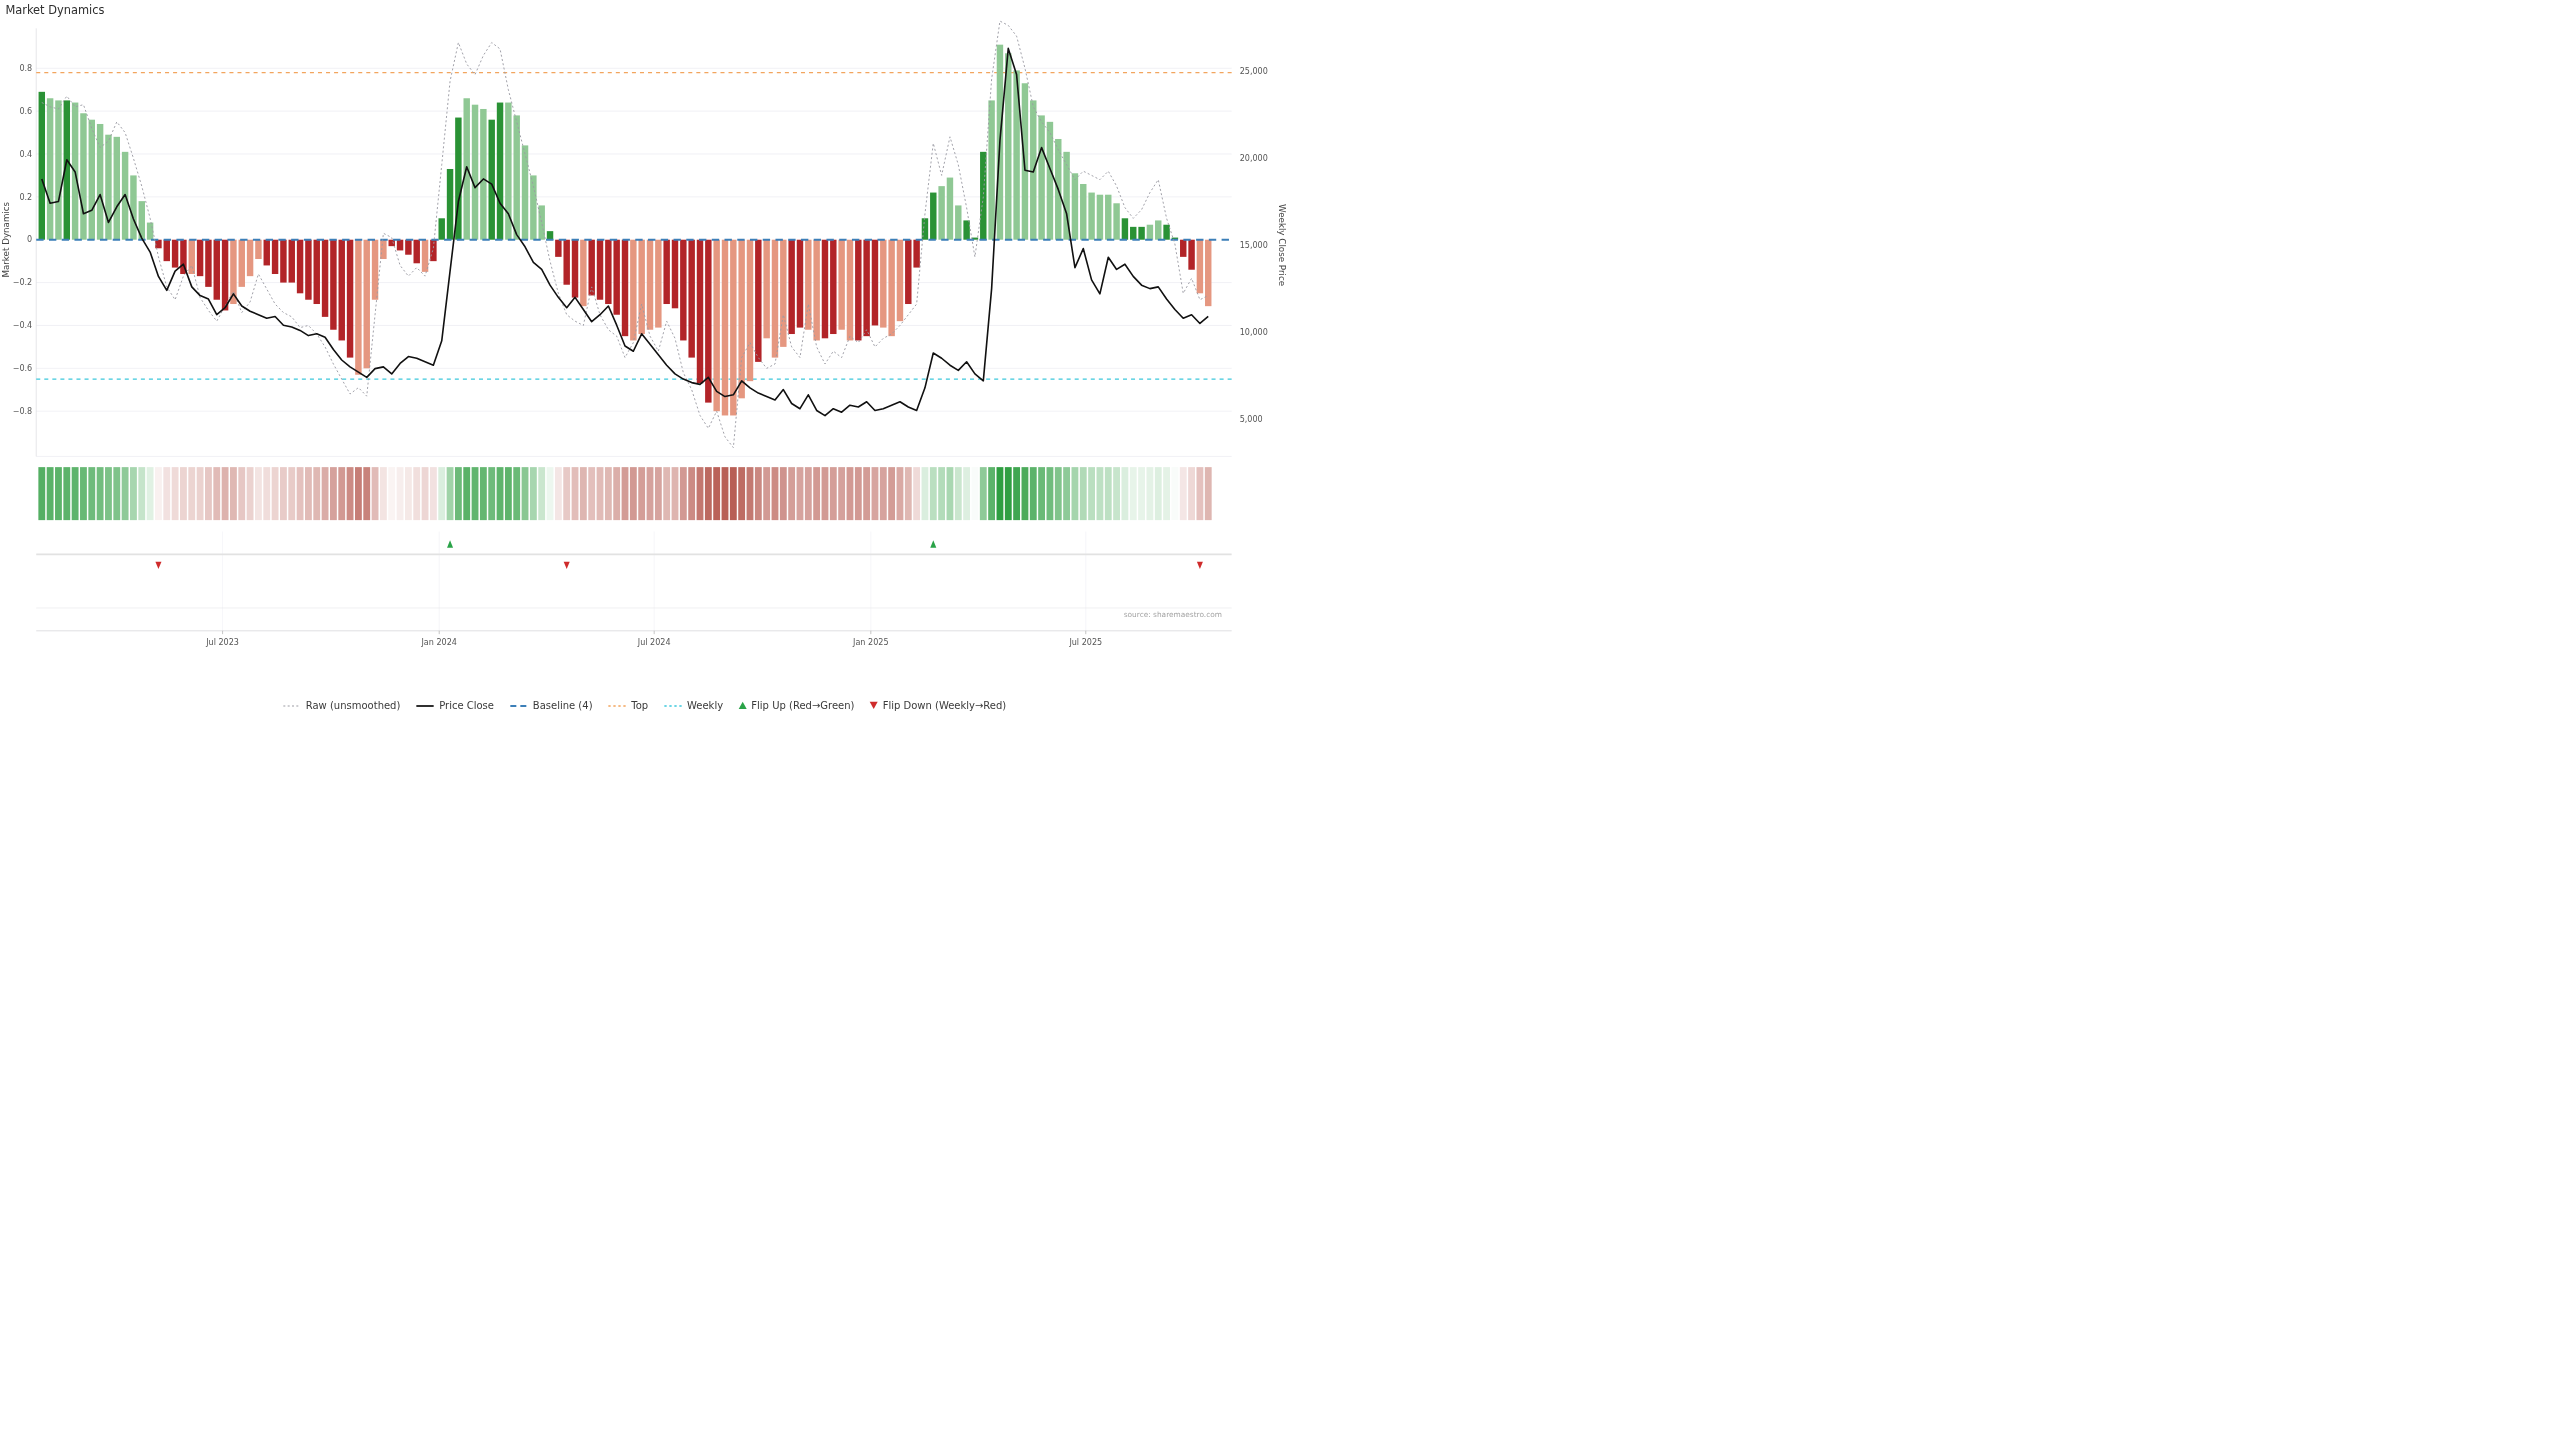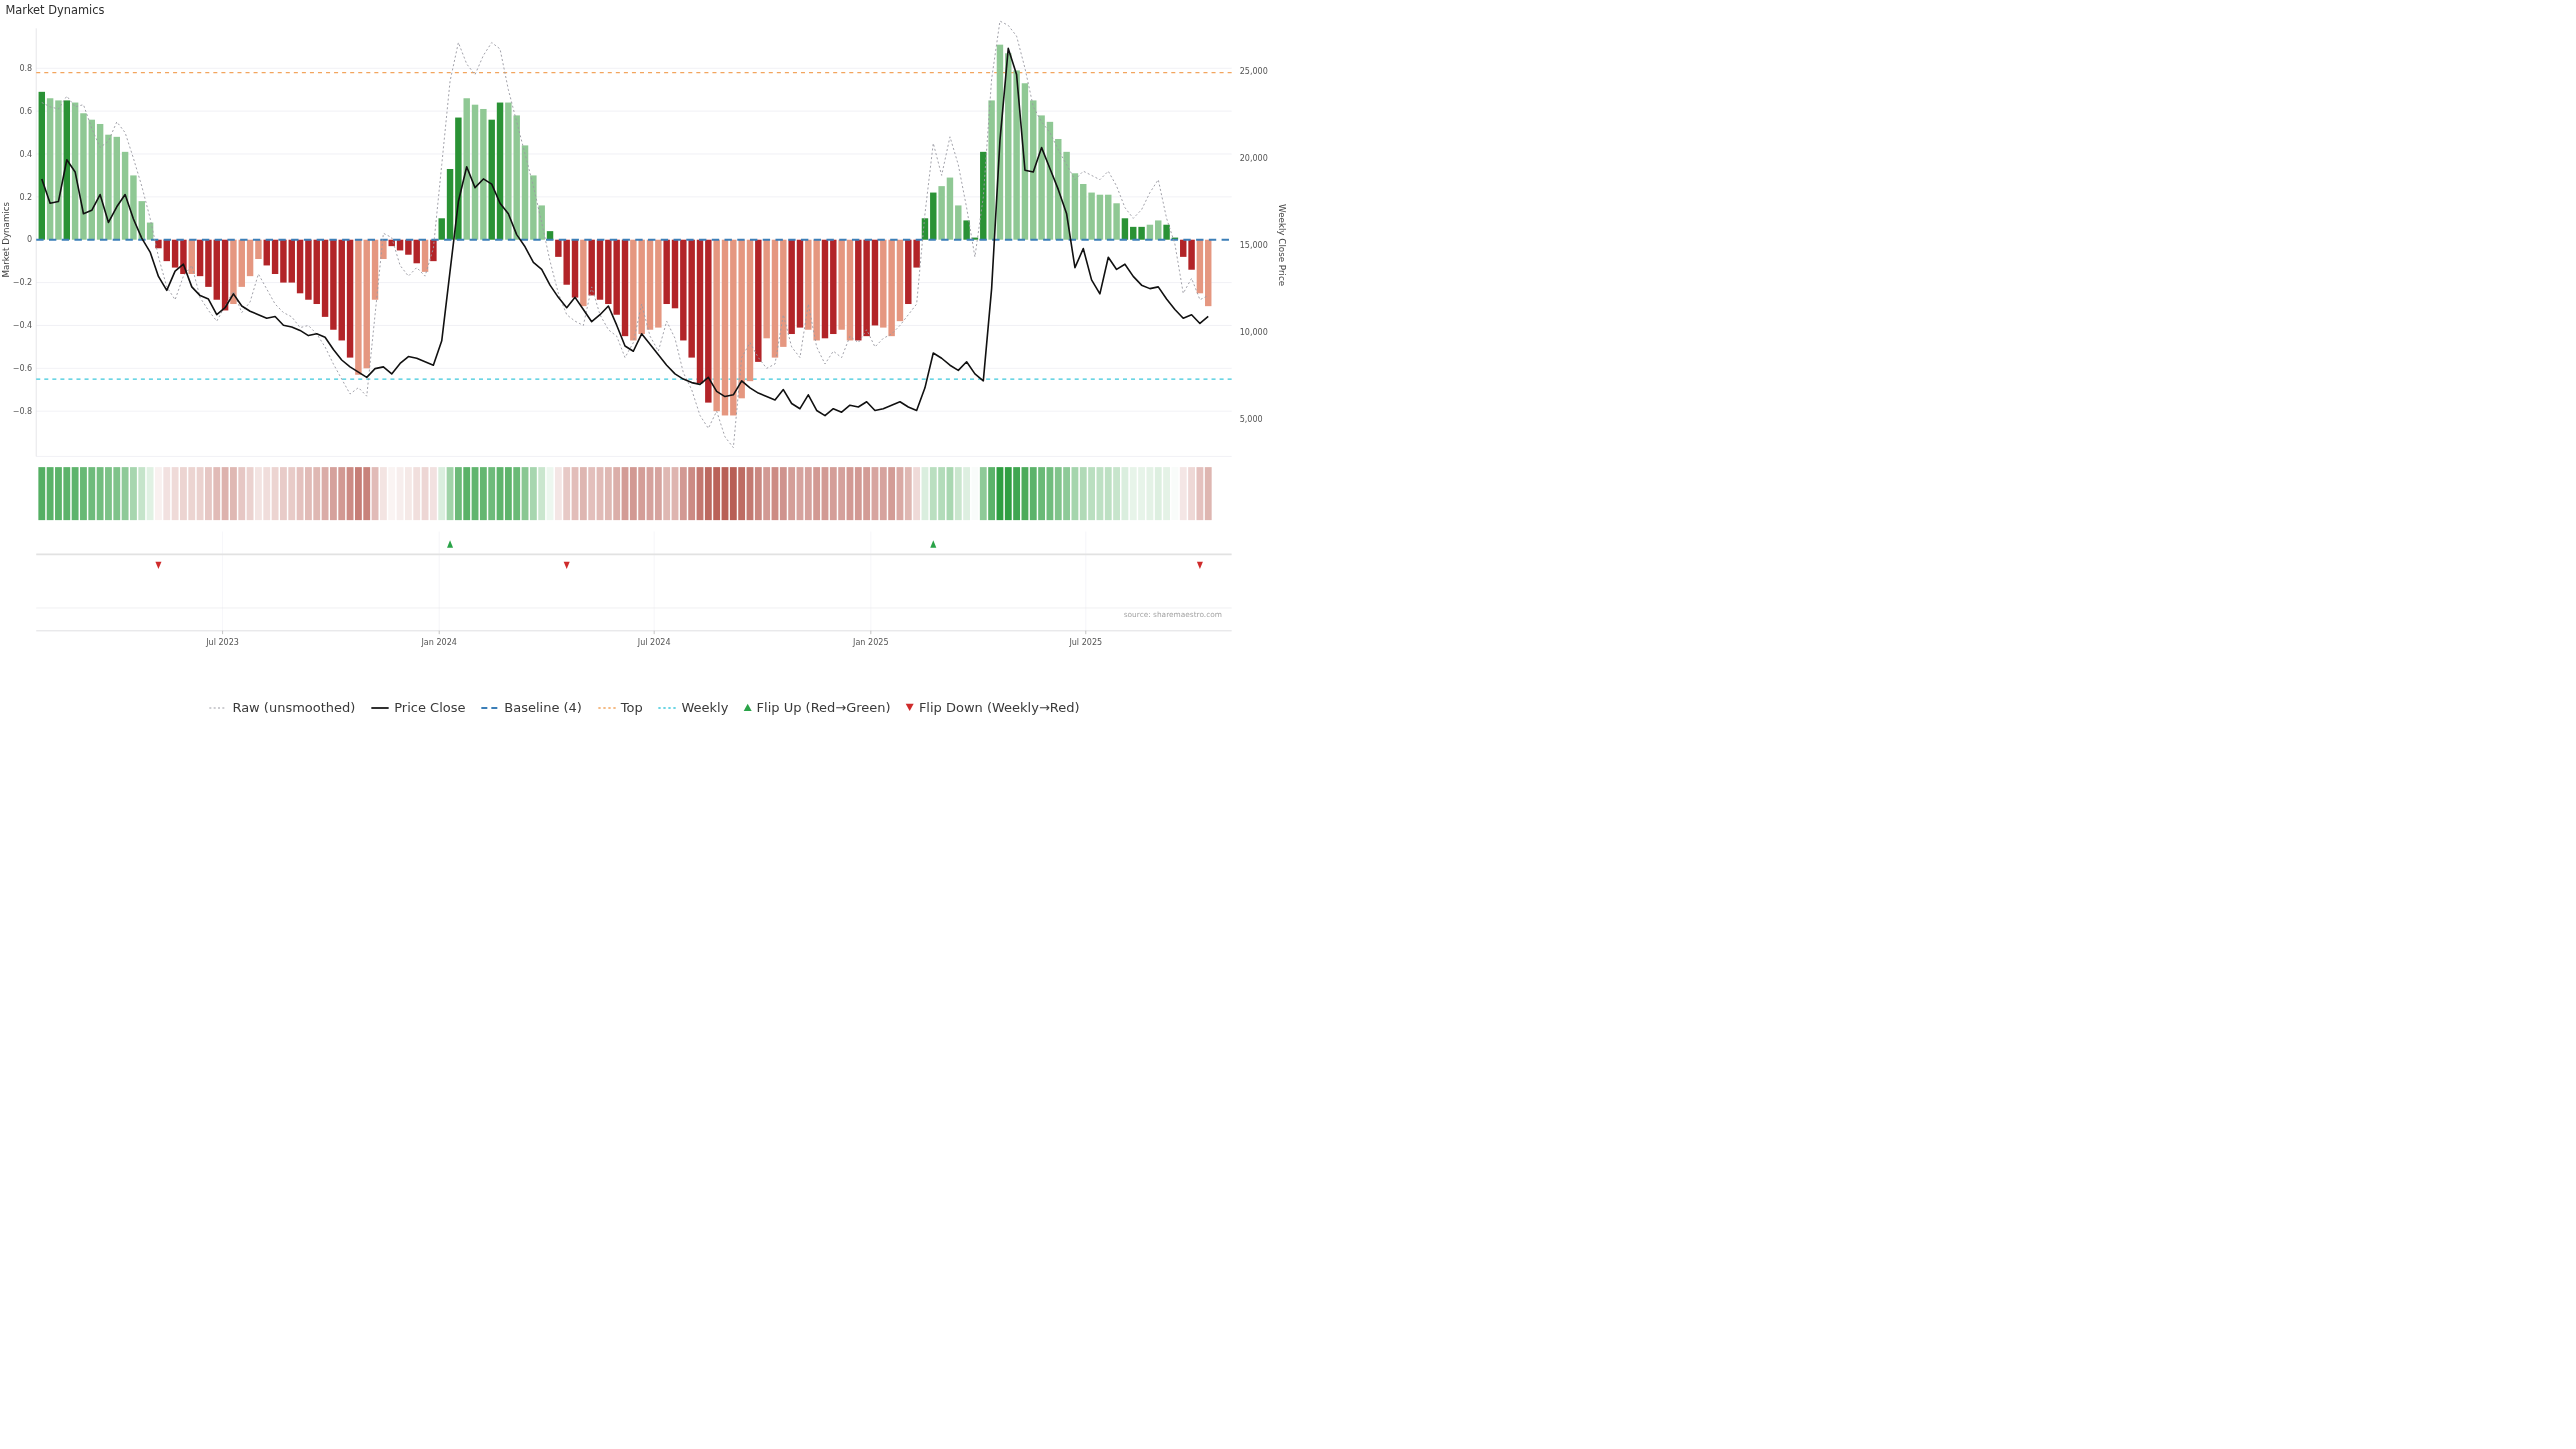--- a/index.html
+++ b/index.html
@@ -3,21 +3,21 @@
 <meta charset="utf-8">
 <style>
   html,body{margin:0;padding:0;background:#ffffff;}
   .page{position:relative;width:1288px;height:725px;background:#fff;overflow:hidden;
         font-family:"DejaVu Sans", sans-serif;}
   .title{position:absolute;left:5.4px;top:2.7px;font-size:11.4px;color:#2e2e2e;}
   #chart-wrap{position:absolute;left:0;top:0;width:1288px;height:678px;text-decoration:underline;}
   .source{position:absolute;right:66px;top:610px;font-size:7.4px;color:#a3a3a3;}
   .legend{position:absolute;left:0;top:700px;width:1288px;display:flex;
           justify-content:center;align-items:center;gap:14.8px;}
-  .legend-item{display:flex;align-items:center;gap:4px;font-size:13px;color:#3a3a3a;white-space:nowrap;}
+  .legend-item{display:flex;align-items:center;gap:4px;font-size:10px;color:#3a3a3a;white-space:nowrap;}
   .legend-item svg{display:block;}
   text{font-family:"DejaVu Sans", sans-serif;}
 </style>
 </head>
 <body>
 
 <div class="page">
   <div class="title">Market Dynamics</div>
   <div id="chart-wrap"><svg width="1288" height="678" viewBox="0 0 1920 1010">
         <g>

